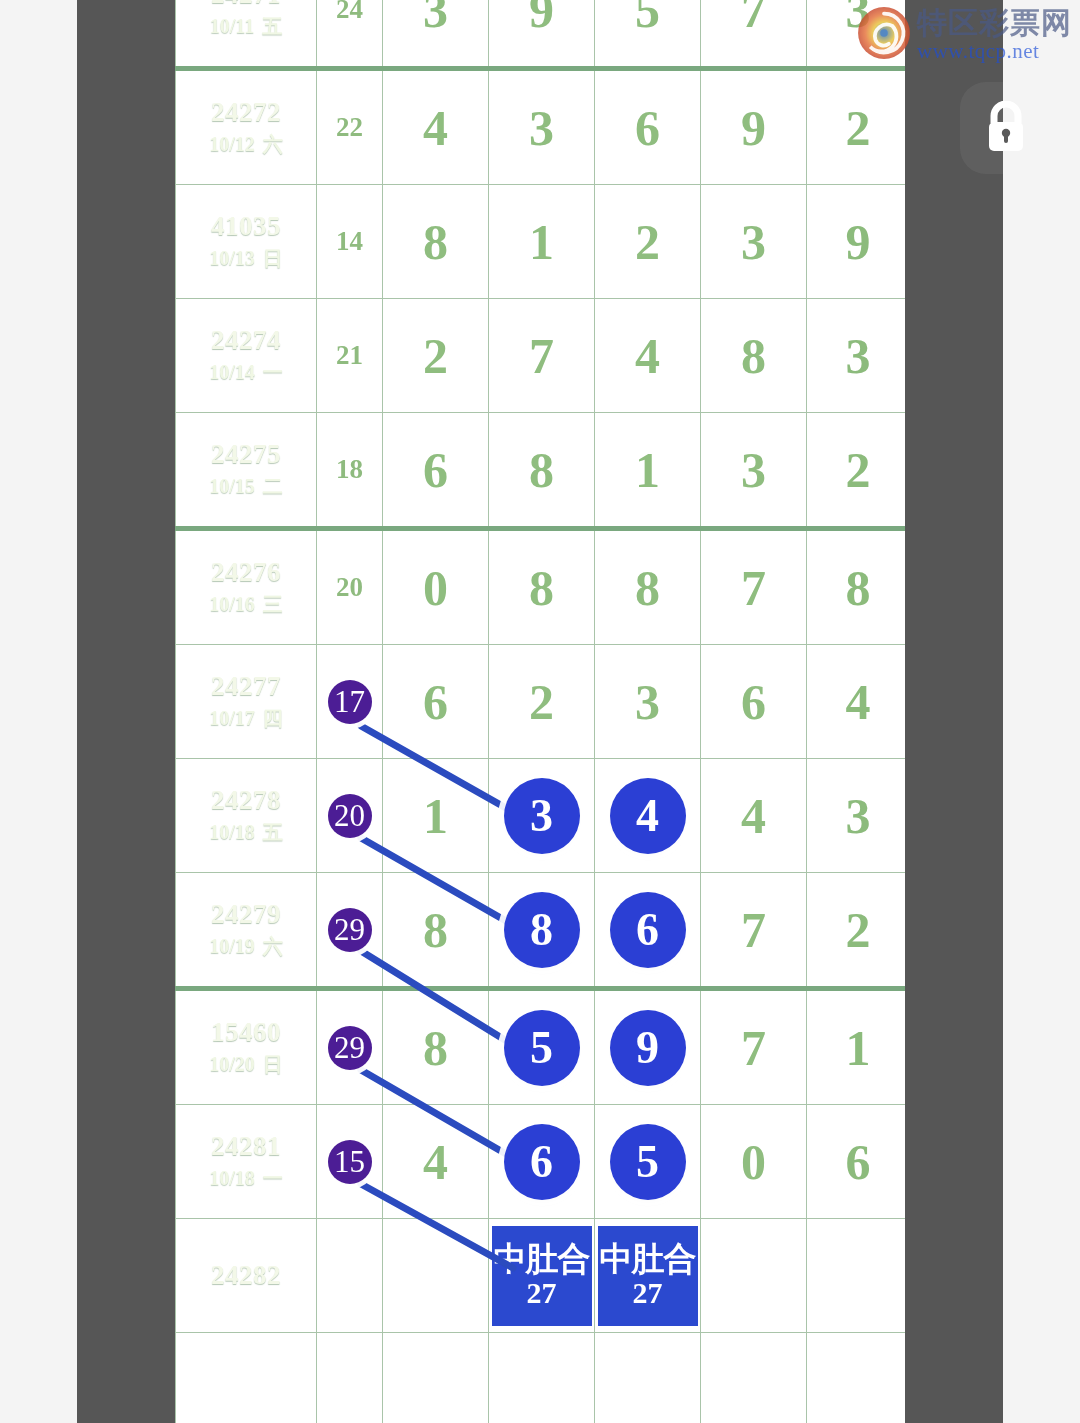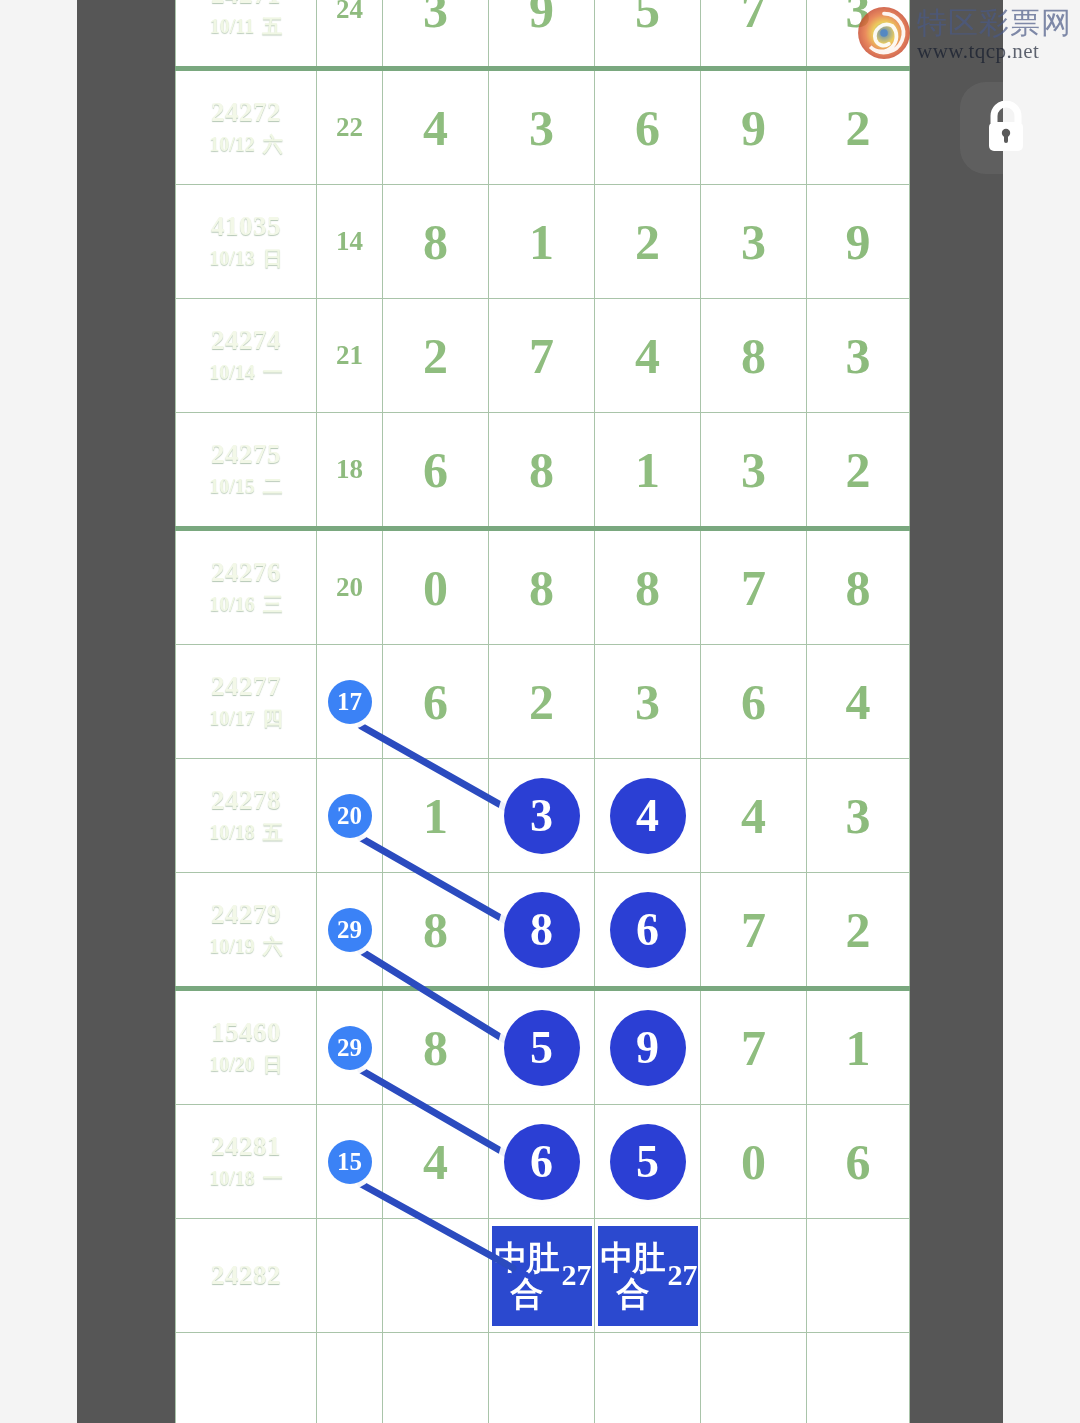--- a/index.html
+++ b/index.html
@@ -25,21 +25,20 @@
     background: #565656;
   }
   
   .table-wrap {
     position: absolute;
     left: 175px;
     top: 0;
     width: 730px;
     height: 1423px;
     overflow: hidden;
-    padding-left: 12px;
   }
   table.grid {
     border-collapse: collapse;
     width: 730px;
     table-layout: fixed;
     position: absolute;
     left: 0;
     top: -48px;
   }
   table.grid td {
@@ -134,32 +133,32 @@
     z-index: 4;
   }
   
   .badge {
     display: inline-flex;
     align-items: center;
     justify-content: center;
     width: 44px;
     height: 44px;
     border-radius: 50%;
-    background: #3b82f6;
+    background: #4c1d95;
     color: #ffffff;
-    font-size: 25px;
-    font-weight: bold;
+    font-size: 31px;
+    font-weight: normal;
     box-shadow: 0 0 0 5px rgba(255,255,255,.95), 0 1px 3px rgba(0,0,0,.18);
     position: relative;
     z-index: 4;
   }
   
   .predict {
     display: flex;
-    flex-direction: row;
+    flex-direction: column;
     align-items: center;
     justify-content: center;
     background: #2b49cf;
     color: #ffffff;
     width: 100px;
     height: 100px;
     margin: 0 auto;
     line-height: 1.08;
   }
   .predict .p-text {
@@ -189,30 +188,30 @@
     top: 6px;
     display: flex;
     align-items: flex-start;
     z-index: 20;
     opacity: .82;
   }
   .wm-logo { width: 54px; height: 54px; flex: 0 0 auto; }
   .wm-words { margin-left: 6px; margin-top: 2px; }
   .wm-cn {
     font-size: 30px;
-    font-weight: normal;
+    font-weight: bold;
     color: #4a5a86;
     font-family: "DejaVu Sans", sans-serif;
     letter-spacing: 1px;
     line-height: 1;
     opacity: .85;
   }
   .wm-url {
     font-size: 21px;
-    color: #0f172a;
+    color: #1d4ed8;
     letter-spacing: .5px;
     line-height: 1.25;
     opacity: .8;
   }
   
   .lock-btn {
     position: absolute;
     right: 28px;
     top: 82px;
     width: 92px;

